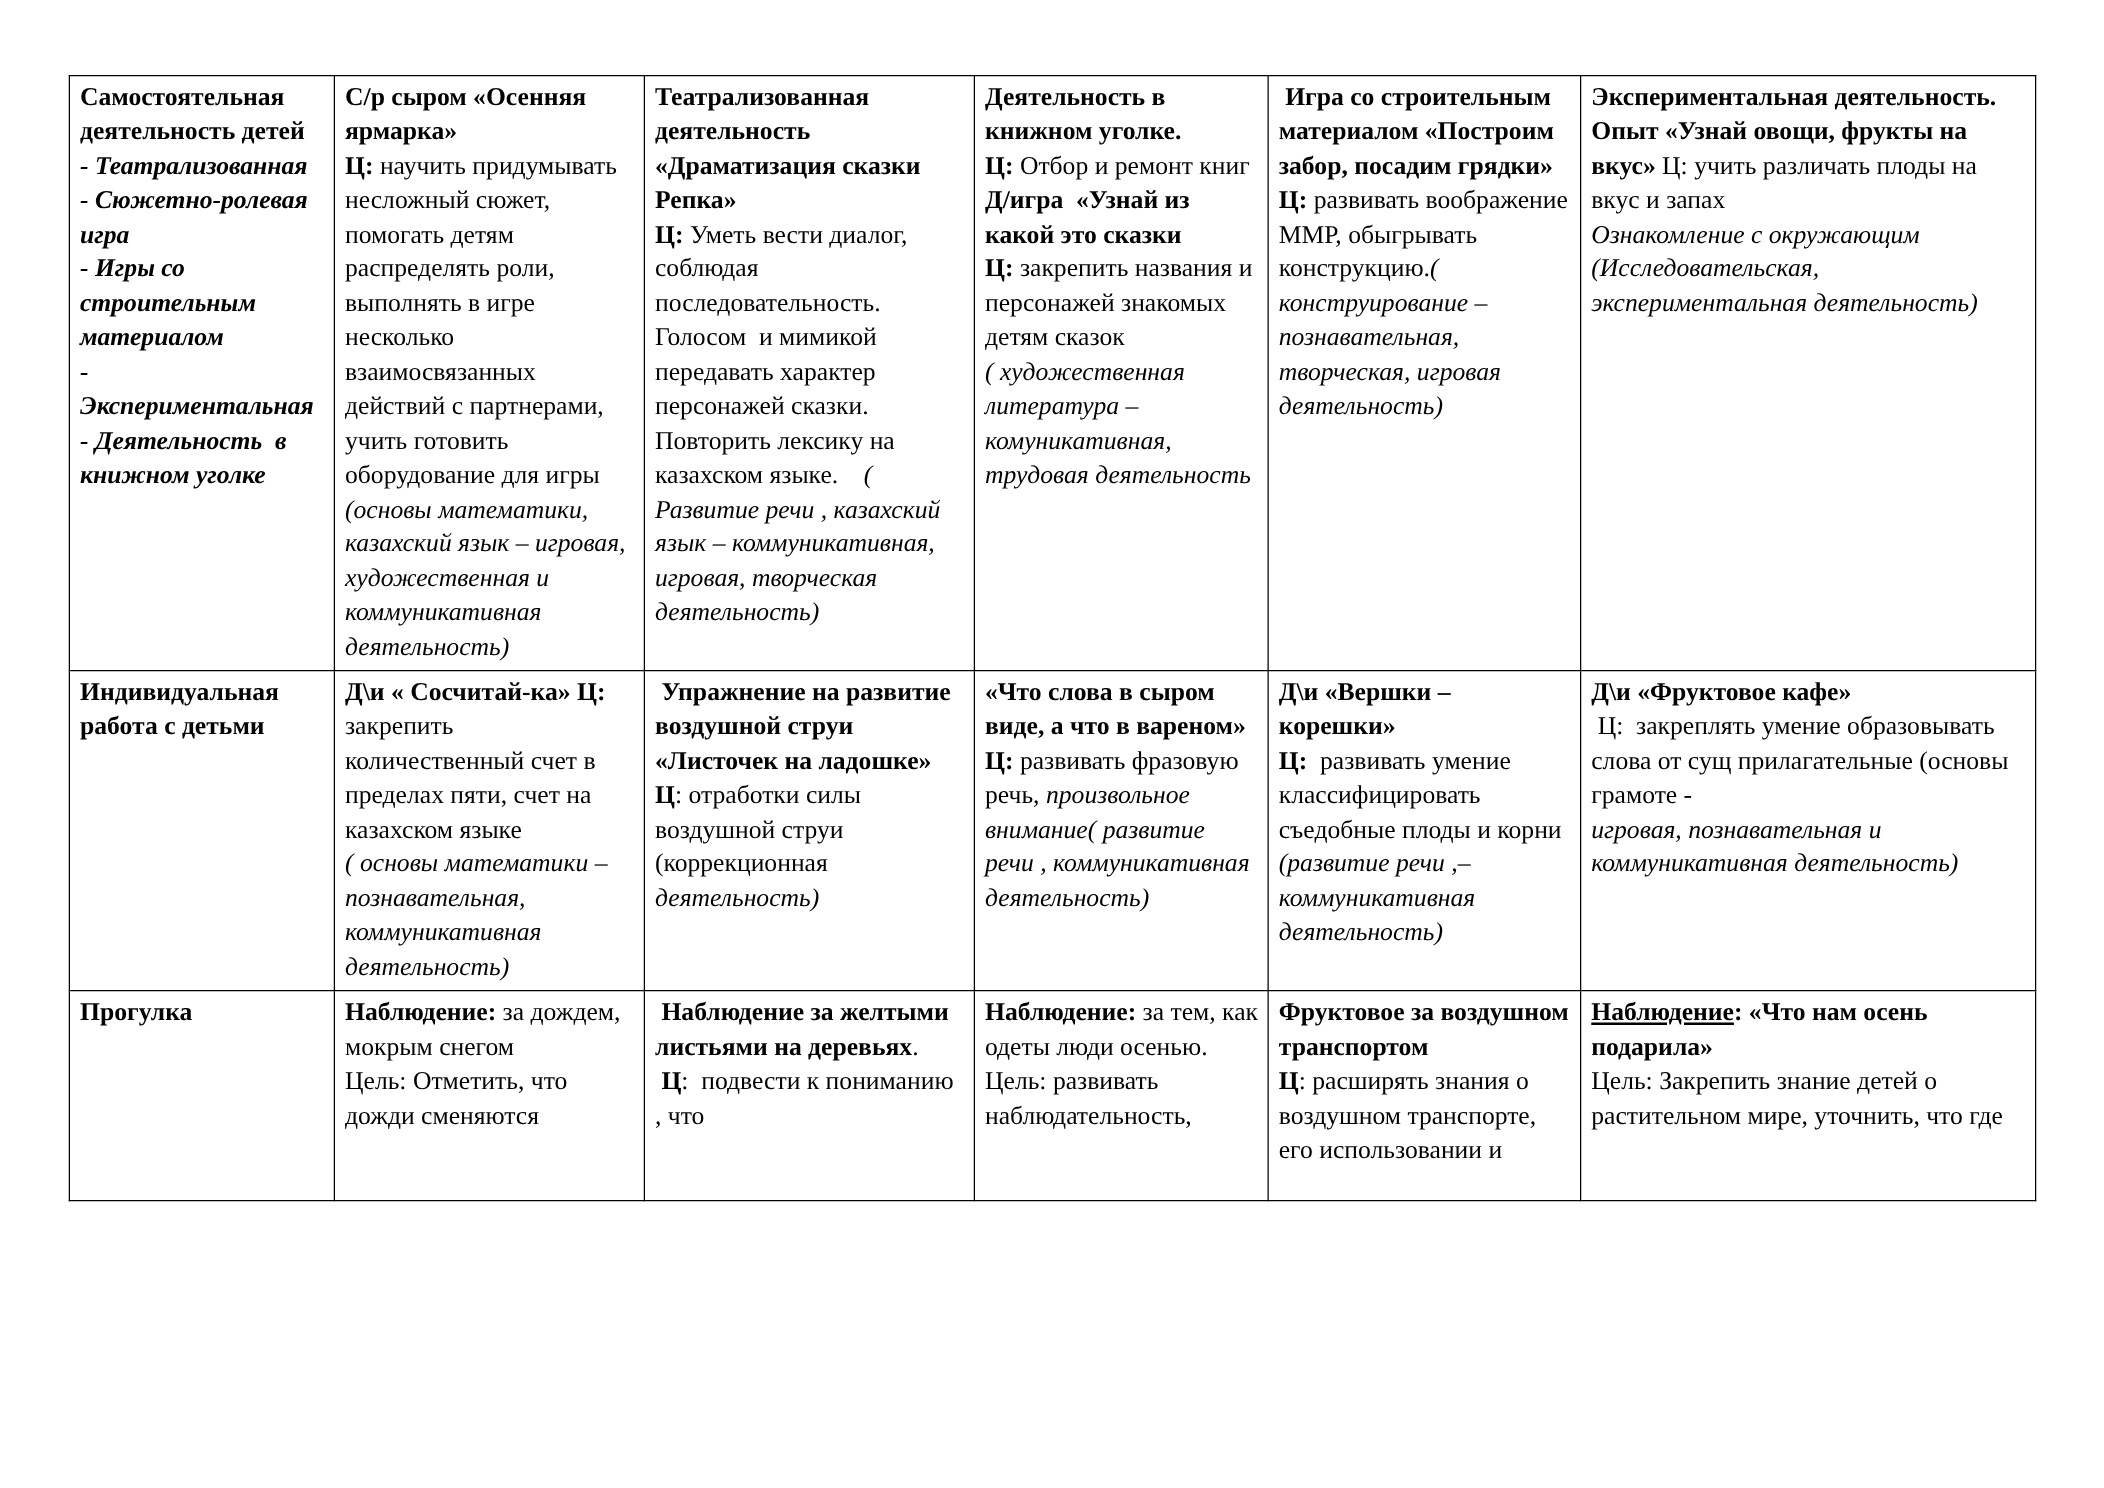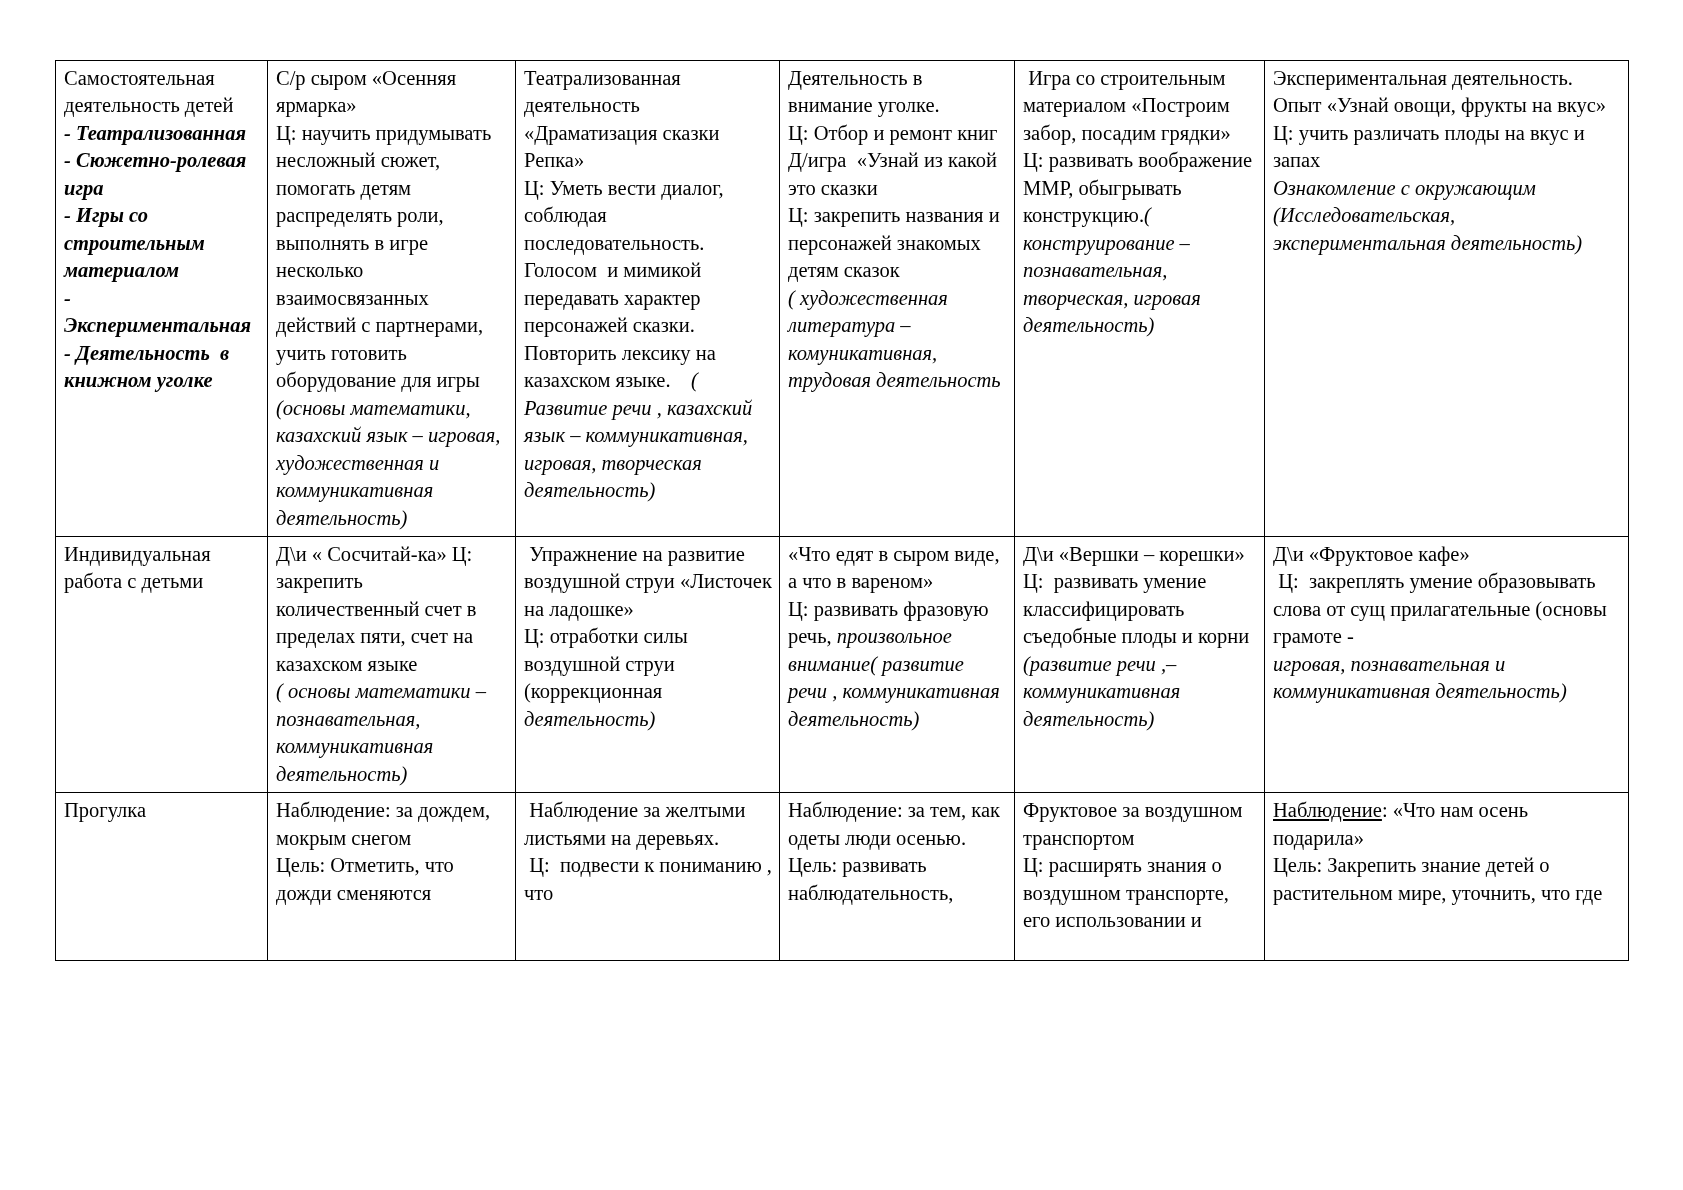--- a/index.html
+++ b/index.html
@@ -36,21 +36,21 @@
   }
   
   col.c1 { width: 212px; }
   col.c2 { width: 248px; }
   col.c3 { width: 264px; }
   col.c4 { width: 235px; }
   col.c5 { width: 250px; }
   col.c6 { width: 364px; }
 
   .rowhead { font-weight: bold; }
-  b, .b { font-weight: normal; }
+  b, .b { font-weight: bold; }
   i, .i { font-style: italic; }
   .u { text-decoration: underline; }
 
   
   .lastrow td { height: 168px; overflow: hidden; }
 </style>
 </head>
 <body>
 
 <div id="page">
@@ -62,30 +62,30 @@
         <col class="c4">
         <col class="c5">
         <col class="c6">
     </colgroup>
     <tbody>
 
       <tr>
         <td class="rowhead cellbody"><b>Самостоятельная деятельность детей</b><br><i>- Театрализованная</i><br><i>- Сюжетно-ролевая игра</i><br><i>- Игры со строительным материалом</i><br><i>- Экспериментальная</i><br><i>- Деятельность&nbsp; в книжном уголке</i></td>
         <td class="cellbody"><b>С/р сыром «Осенняя ярмарка»</b><br><b>Ц:</b> научить придумывать несложный сюжет, помогать детям распределять роли, выполнять в игре несколько взаимосвязанных действий с партнерами, учить готовить оборудование для игры <i>(основы математики, казахский язык – игровая, художественная и коммуникативная деятельность)</i></td>
         <td class="cellbody"><b>Театрализованная деятельность «Драматизация сказки Репка»</b><br><b>Ц:</b> Уметь вести диалог, соблюдая последовательность. Голосом&nbsp; и мимикой передавать характер персонажей сказки. Повторить лексику на казахском языке.&nbsp;&nbsp;&nbsp; <i>( Развитие речи , казахский язык – коммуникативная, игровая, творческая деятельность)</i></td>
-        <td class="cellbody"><b>Деятельность в внимание уголке.</b><br><b>Ц:</b> Отбор и ремонт книг<br><b>Д/игра&nbsp; «Узнай из какой это сказки</b><br><b>Ц:</b> закрепить названия и персонажей знакомых детям сказок<br><i>( художественная литература – комуникативная, трудовая деятельность</i></td>
+        <td class="cellbody"><b>Деятельность в книжном уголке.</b><br><b>Ц:</b> Отбор и ремонт книг<br><b>Д/игра&nbsp; «Узнай из какой это сказки</b><br><b>Ц:</b> закрепить названия и персонажей знакомых детям сказок<br><i>( художественная литература – комуникативная, трудовая деятельность</i></td>
         <td class="cellbody"><b>&nbsp;Игра со строительным материалом «Построим забор, посадим грядки»</b><br><b>Ц:</b> развивать воображение ММР, обыгрывать конструкцию.<i>( конструирование – познавательная, творческая, игровая деятельность)</i></td>
         <td class="cellbody"><b>Экспериментальная деятельность. Опыт «Узнай овощи, фрукты на вкус»</b> Ц: учить различать плоды на вкус и запах<br><i>Ознакомление с окружающим</i><br><i>(Исследовательская, экспериментальная деятельность)</i></td>
       </tr>
 
       <tr>
         <td class="rowhead cellbody"><b>Индивидуальная работа с детьми</b></td>
         <td class="cellbody"><b>Д\и « Сосчитай-ка» Ц:</b> закрепить количественный счет в пределах пяти, счет на казахском языке<br><i>( основы математики – познавательная, коммуникативная деятельность)</i></td>
         <td class="cellbody"><b>&nbsp;Упражнение на развитие воздушной струи «Листочек на ладошке»</b><br><b>Ц</b>: отработки силы воздушной струи (коррекционная <i>деятельность)</i></td>
-        <td class="cellbody"><b>«Что едят в сыром виде, а что в вареном»</b><br><b>Ц:</b> развивать фразовую речь, <i>произвольное внимание( развитие речи , коммуникативная деятельность)</i></td>
+        <td class="cellbody"><b>«Что слова в сыром виде, а что в вареном»</b><br><b>Ц:</b> развивать фразовую речь, <i>произвольное внимание( развитие речи , коммуникативная деятельность)</i></td>
         <td class="cellbody"><b>Д\и «Вершки – корешки»</b><br><b>Ц:</b>&nbsp; развивать умение классифицировать съедобные плоды и корни <i>(развитие речи ,– коммуникативная деятельность)</i></td>
         <td class="cellbody"><b>Д\и «Фруктовое кафе»</b><br>&nbsp;Ц:&nbsp; закреплять умение образовывать слова от сущ прилагательные (основы грамоте -<br><i>игровая, познавательная и коммуникативная деятельность)</i></td>
       </tr>
 
 
       <tr class="lastrow">
         <td class="rowhead cellbody"><b>Прогулка</b></td>
         <td class="cellbody"><b>Наблюдение:</b> за дождем, мокрым снегом<br>Цель: Отметить, что дожди сменяются</td>
         <td class="cellbody"><b>&nbsp;Наблюдение за желтыми листьями на деревьях</b>.<br>&nbsp;<b>Ц</b>:&nbsp; подвести к пониманию , что</td>
         <td class="cellbody"><b>Наблюдение:</b> за тем, как одеты люди осенью.<br>Цель: развивать наблюдательность,</td>

